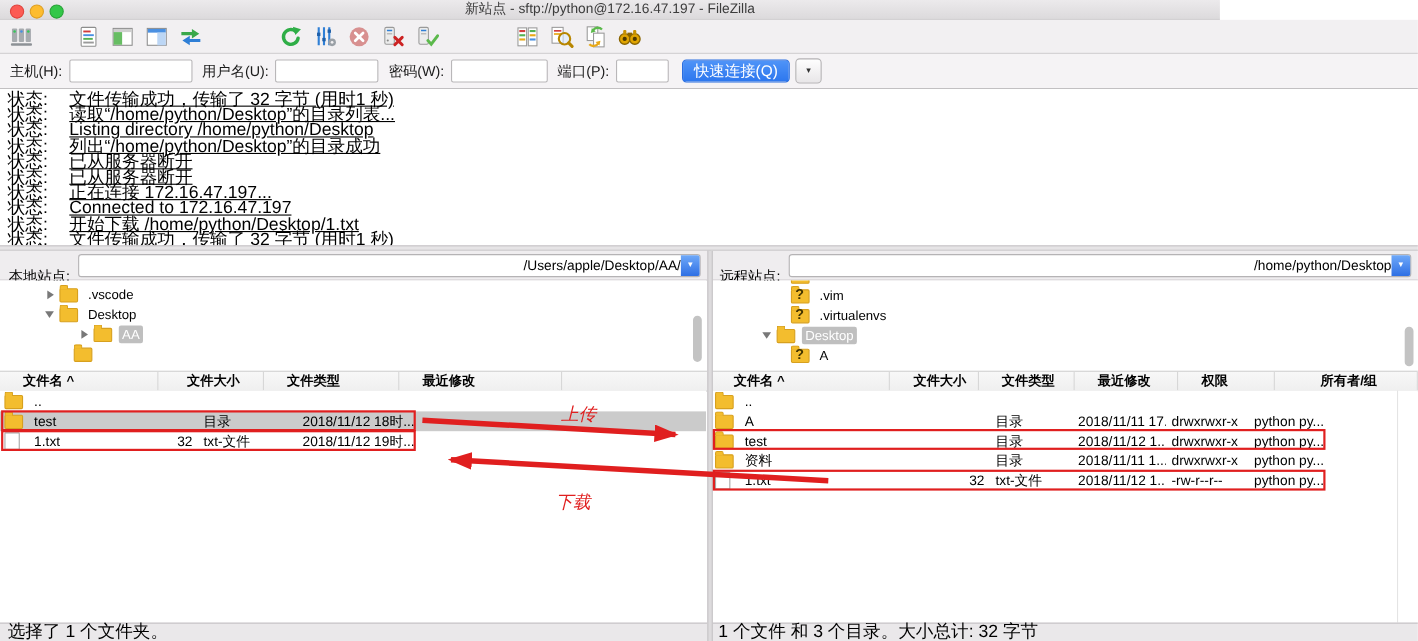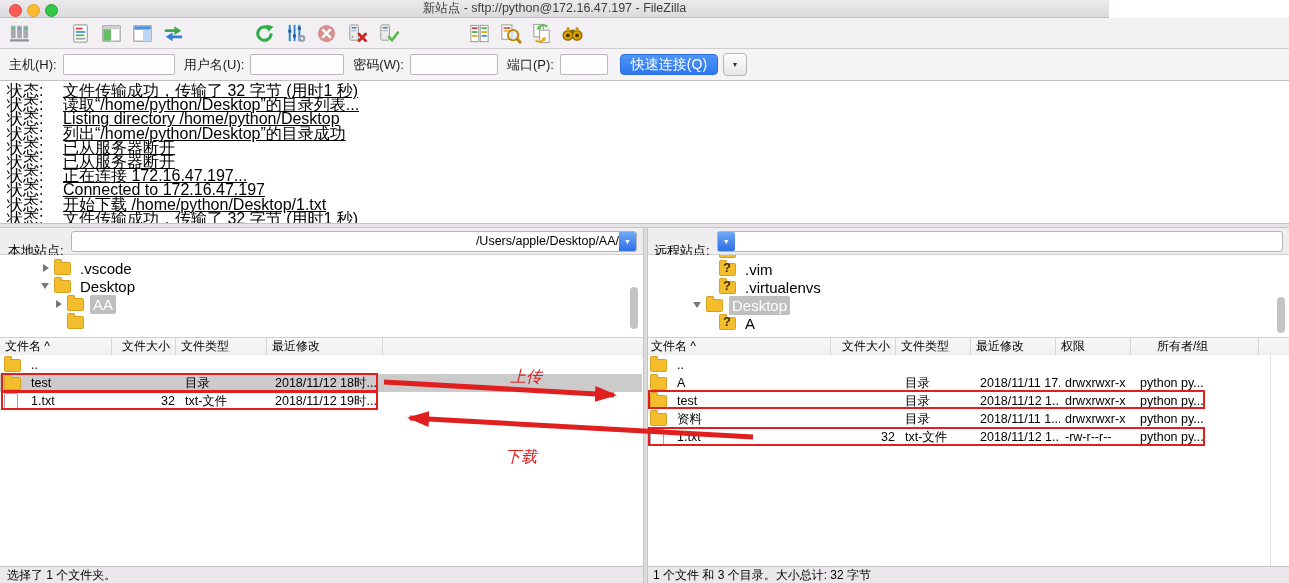--- a/index.html
+++ b/index.html
@@ -70,29 +70,29 @@
   .tree-row{height:18px;display:flex;align-items:center;white-space:nowrap;}
   .tw{width:0;height:0;margin-right:5px;flex:none;}
   .tw-r{border-left:6px solid #787878;border-top:4.5px solid transparent;border-bottom:4.5px solid transparent;}
   .tw-d{border-top:6px solid #787878;border-left:4.5px solid transparent;border-right:4.5px solid transparent;}
   .tw-none{width:11px;}
   .fold{width:15px;height:11px;background:#f3bd2e;border:1px solid #d7a01e;border-radius:1.5px;
     position:relative;margin-right:6px;flex:none;}
   .fold::before{content:"";position:absolute;top:-3.5px;left:-1px;width:6px;height:3px;
     background:#f3bd2e;border:1px solid #d7a01e;border-bottom:none;border-radius:2px 2px 0 0;}
   .qmark::after{content:"?";position:absolute;left:3px;top:-4px;font-size:13px;font-weight:bold;color:#413300;}
-  .t-label{font-size:15px;padding:1px 3px;}
+  .t-label{font-size:12px;padding:1px 3px;}
   .t-sel{background:#bfbfbf;color:#fff;border-radius:2px;}
   .vsb{position:absolute;width:8px;border-radius:4px;background:#c3c3c3;right:4px;}
 
   
   .lheader{top:337px;height:17px;background:linear-gradient(#f8f8f8,#efefef);
     border-top:1px solid #cfcfcf;border-bottom:1px solid #c9c9c9;display:flex;font-size:12px;}
   #lheader-l{left:0;width:643px;} #lheader-r{left:646px;width:643px;}
-  .hcell{border-right:1px solid #d7d7d7;padding:0 5px;line-height:16px;white-space:nowrap;overflow:hidden;}
+  .hcell{border-right:1px solid #d7d7d7;padding:0 21px;line-height:16px;white-space:nowrap;overflow:hidden;font-weight:bold;}
   .hr-align{text-align:right;}
   
   .lc-name{width:101px;} .lc-size{width:53px;} .lc-type{width:80px;} .lc-mod{width:105px;}
   
   .rc-name{width:174px;} .rc-size{width:54px;} .rc-type{width:64px;} .rc-mod{width:74px;}
   .rc-perm{width:64px;} .rc-owner{width:96px;margin-left:21px;}
 
   
   .flist{top:355px;height:211px;background:#fff;overflow:hidden;padding-top:1px;}
   #flist-l{left:0;width:642px;} #flist-r{left:646px;width:643px;}
@@ -103,21 +103,21 @@
   .file-ic{width:12px;height:14px;background:#fff;border:1px solid #a6a6a6;border-radius:1px;flex:none;}
   
   .ll-name{width:80px;} .ll-size{width:54px;text-align:right;} .ll-type{width:80px;} .ll-mod{width:106px;}
   
   .rl-name{width:153px;} .rl-size{width:55px;text-align:right;} .rl-type{width:65px;} .rl-mod{width:75px;}
   .rl-perm{width:65px;} .rl-owner{width:90px;}
   .vline{left:1270px;top:355px;width:1px;height:211px;background:#e4e4e4;}
 
   
   .statusbar{top:566px;height:17px;background:#eae8ea;border-top:1px solid #c3c1c3;
-    line-height:16px;font-size:12px;padding-left:7px;}
+    line-height:16px;font-size:16px;padding-left:7px;}
   #statusbar-l{left:0;width:636px;} #statusbar-r{left:646px;width:636px;}
 
   
   .red-box{position:absolute;border:2.5px solid #e01f1f;z-index:40;pointer-events:none;box-sizing:border-box;}
   #rb-l-test{left:1px;top:373px;width:377px;height:19px;}
   #rb-l-1txt{left:1px;top:391px;width:377px;height:19px;}
   #rb-r-test{left:648px;top:390px;width:557px;height:19px;}
   #rb-r-1txt{left:648px;top:427px;width:557px;height:19px;}
   #anno-svg{position:absolute;left:0;top:0;width:1289px;height:583px;z-index:45;pointer-events:none;}
   .anno-label{position:absolute;z-index:46;color:#e01f1f;font-size:16px;pointer-events:none;font-style:italic;}
@@ -302,37 +302,38 @@
   <span class="site-label">本地站点:</span>
   <span class="combo">
     <span class="combo-text">/Users/apple/Desktop/AA/</span>
     <span class="combo-btn"></span>
   </span>
 </div>
 
 <div id="sitebar-r" class="sitebar abs">
   <span class="site-label">远程站点:</span>
   <span class="combo">
+    <span class="combo-text">/home/python/Desktop</span>
     <span class="combo-btn"></span>
   </span>
 </div>
 
 <div id="tree-l" class="tree abs">
   <div style="margin-top:4px">
     <div class="tree-row" style="padding-left:43px">
       <span class="tw tw-r"></span>
       <span class="fold"></span>
       <span class="t-label">.vscode</span>
     </div>
     <div class="tree-row" style="padding-left:41px">
       <span class="tw tw-d"></span>
       <span class="fold"></span>
       <span class="t-label">Desktop</span>
     </div>
-    <div class="tree-row" style="padding-left:56px">
+    <div class="tree-row" style="padding-left:74px">
       <span class="tw tw-r"></span>
       <span class="fold"></span>
       <span class="t-label t-sel">AA</span>
     </div>
     <div class="tree-row" style="padding-left:67px">
       <span class="fold"></span>
     </div>
   </div>
   <div class="vsb" style="top:32px;height:42px;"></div>
 </div>

